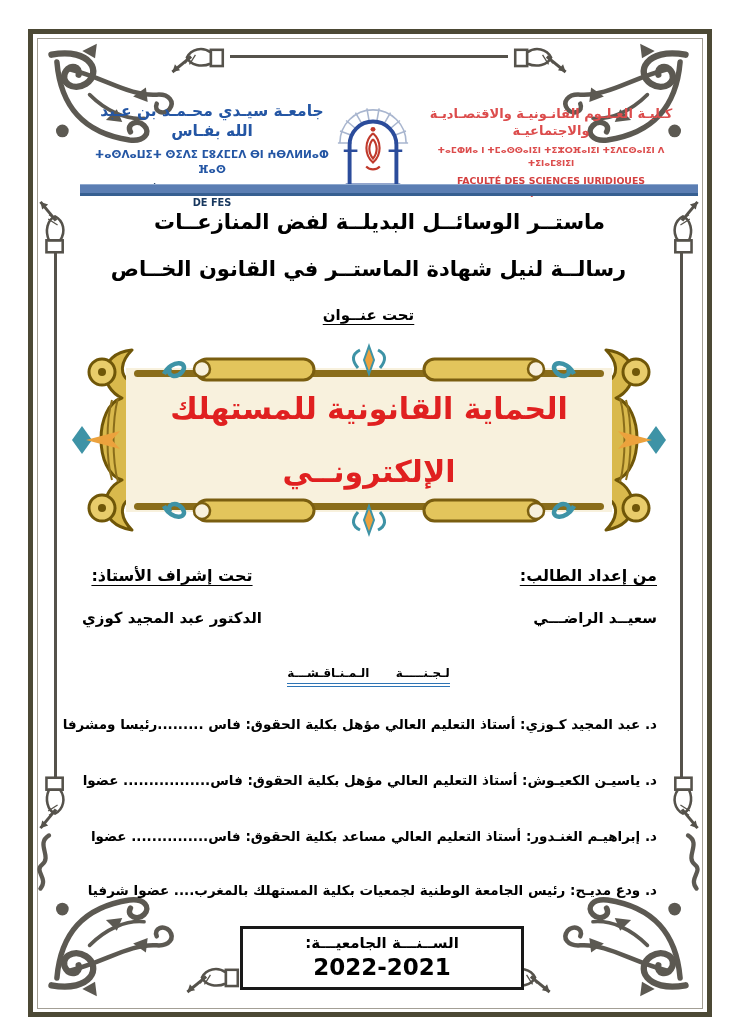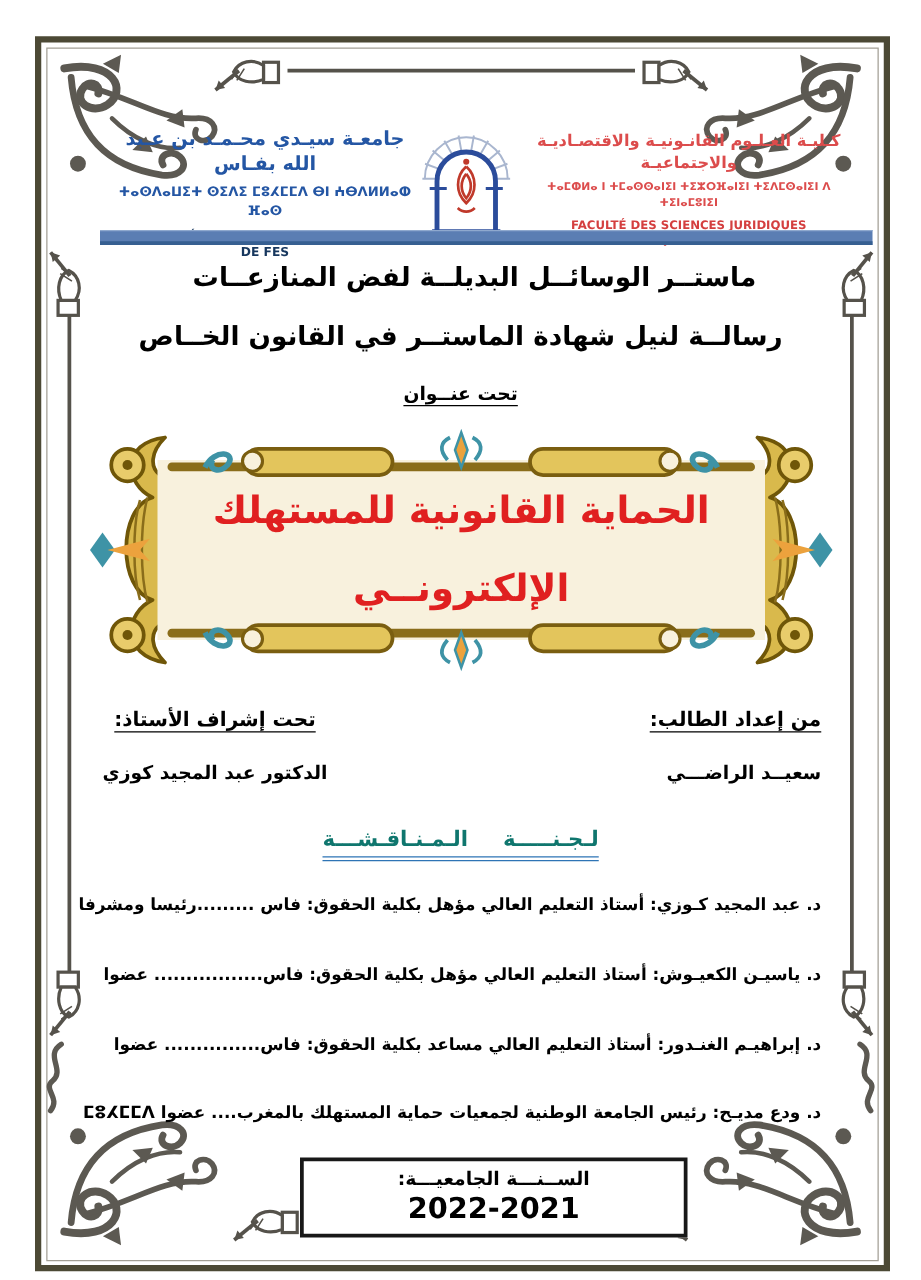--- a/index.html
+++ b/index.html
@@ -56,28 +56,28 @@
   .banner-title{position:absolute;left:128px;top:377px;width:482px;text-align:center;direction:rtl;
                 color:#E02020;font-weight:bold;font-size:30px;line-height:63px;white-space:nowrap;}
   
   .author-block{position:absolute;right:80px;top:566px;text-align:right;direction:rtl;}
   .sup-block{position:absolute;left:72px;top:566px;width:200px;text-align:center;direction:rtl;}
   .who-label{font-size:16px;font-weight:bold;color:#000;text-decoration:underline;
              text-underline-offset:4px;white-space:nowrap;}
   .who-name{font-size:15px;font-weight:bold;color:#000;margin-top:24px;white-space:nowrap;}
   
   .committee-heading{position:absolute;left:0;top:662px;width:737px;text-align:center;direction:rtl;}
-  .committee-heading span{color:#0f766e;font-weight:bold;font-size:17px;word-spacing:22px;
+  .committee-heading span{color:#000000;font-weight:bold;font-size:12px;word-spacing:22px;
                           border-bottom:4px double #2E74B5;padding-bottom:3px;text-align:center;}
   .member{position:absolute;right:80px;direction:rtl;text-align:right;color:#000;
           font-weight:bold;font-size:13.5px;white-space:nowrap;}
   .m0{top:716px;padding-left:32px;} .m1{top:772px;} .m2{top:828px;} .m3{top:882px;}
   
   .yearbox{position:absolute;left:240px;top:926px;width:272px;border:3px solid #181818;
-           text-align:center;padding:5px 16px 7px;background:#fff;}
+           text-align:center;padding:5px 3px 7px;background:#fff;}
   .year-label{font-size:15px;font-weight:bold;direction:rtl;color:#000;}
   .year-value{font-size:23px;font-weight:bold;direction:ltr;color:#000;margin-top:2px;}
 </style>
 </head>
 <body>
 
 <div id="page">
 
   <svg width="0" height="0" style="position:absolute" aria-hidden="true">
     <defs>
@@ -235,20 +235,20 @@
     <div class="who-label">تحت إشراف الأستاذ:</div>
     <div class="who-name">الدكتور عبد المجيد كوزي</div>
   </div>
 
   <div class="committee-heading">
     <span>لـجـنـــــة الـمـنـاقـشـــة</span>
   </div>
   <div class="member m0">د. عبد المجيد كـوزي: أستاذ التعليم العالي مؤهل بكلية الحقوق: فاس .........رئيسا ومشرفا</div>
   <div class="member m1">د. ياسيـن الكعيـوش: أستاذ التعليم العالي مؤهل بكلية الحقوق: فاس................. عضوا</div>
   <div class="member m2">د. إبراهيـم الغنـدور: أستاذ التعليم العالي مساعد بكلية الحقوق: فاس............... عضوا</div>
-  <div class="member m3">د. ودع مديـح: رئيس الجامعة الوطنية لجمعيات حماية المستهلك بالمغرب.... عضوا ⵎⵓⵃⵎⵎⴷ</div>
+  <div class="member m3">د. ودع مديـح: رئيس الجامعة الوطنية لجمعيات بكلية المستهلك بالمغرب.... عضوا شرفيا</div>
 
   <div class="yearbox">
     <div class="year-label">الســنـــة الجامعيـــة:</div>
     <div class="year-value" dir="ltr">2022-2021</div>
   </div>
 
 </div>
 
 </body></html>

